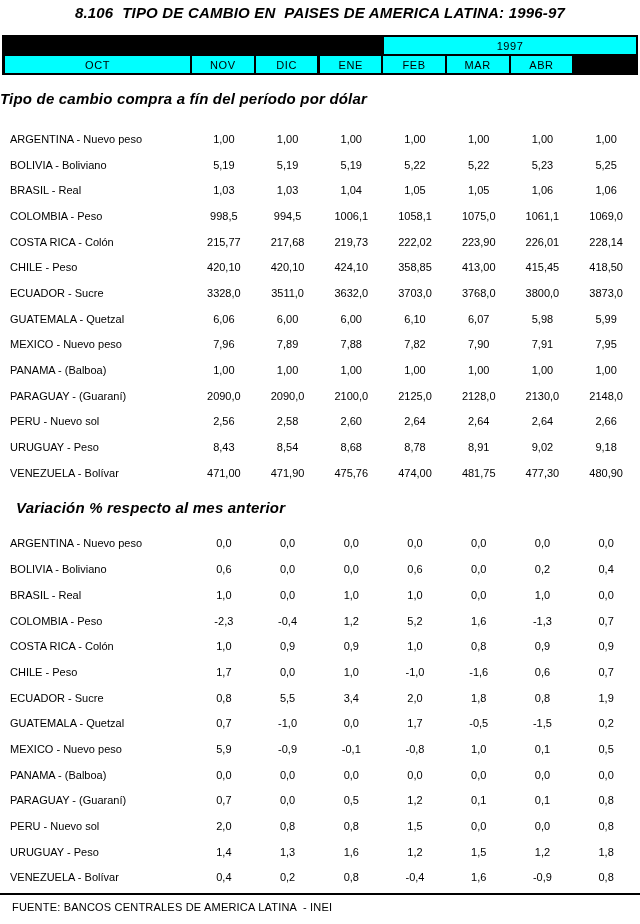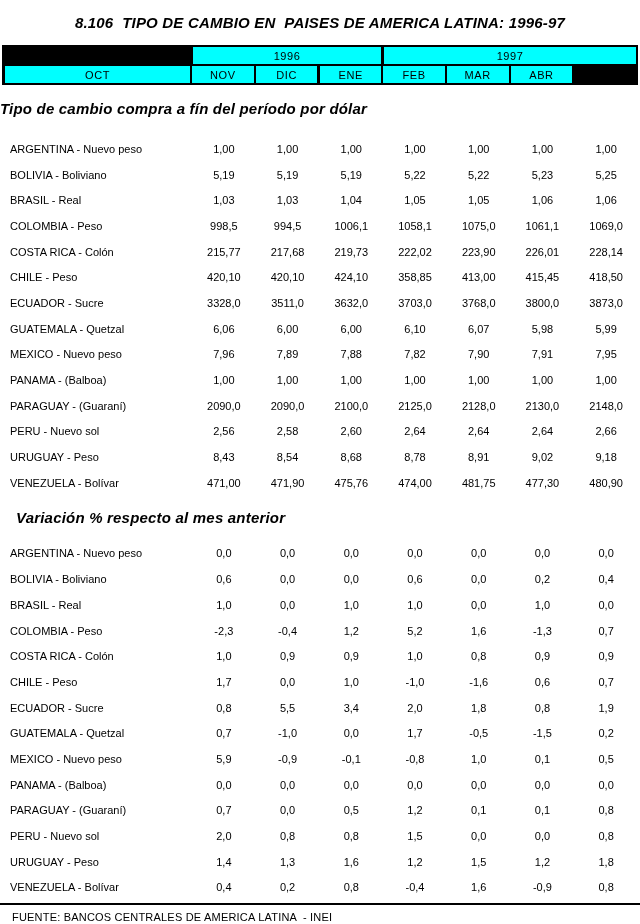--- a/index.html
+++ b/index.html
@@ -2,21 +2,21 @@
 <html><head>
 <meta charset="utf-8">
 <style>
   * { margin:0; padding:0; box-sizing:border-box; }
   html,body { background:#ffffff; }
   body {
     width:640px; height:924px; position:relative; overflow:hidden;
     color:#000; font-family:"Liberation Sans", sans-serif;
   }
   .title {
-    padding-top:14px; text-align:center; white-space:pre;
+    padding-top:4px; text-align:center; white-space:pre;
     font-weight:bold; font-style:italic; font-size:15px; line-height:17px;
     letter-spacing:0.2px;
   }
   .hdr {
     margin:14px 0 0 2px; width:636px;
     background:#000; border:2px solid #000;
     display:grid; grid-template-columns:186px repeat(7,1fr);
     grid-template-rows:17px 17px; gap:2px;
   }
   .hcell {
@@ -44,21 +44,20 @@
   .val { text-align:center; white-space:nowrap; }
   .rule { margin-top:3px; width:640px; border-top:2px solid #000; height:0; }
   .footer { margin:6px 0 0 12px; font-size:11px; line-height:13px; white-space:pre; letter-spacing:0.2px; }
 </style>
 </head>
 <body>
 
 <div class="title">8.106  TIPO DE CAMBIO EN  PAISES DE AMERICA LATINA: 1996-97</div>
 
 <div class="hdr">
-  <div class="hcell hc-1996">1996</div>
   <div class="hcell hc-1997">1997</div>
   <div class="hcell hc-oct">OCT</div>
   <div class="hcell">NOV</div>
   <div class="hcell">DIC</div>
   <div class="hcell hc-ene">ENE</div>
   <div class="hcell">FEB</div>
   <div class="hcell">MAR</div>
   <div class="hcell">ABR</div>
 </div>
 

